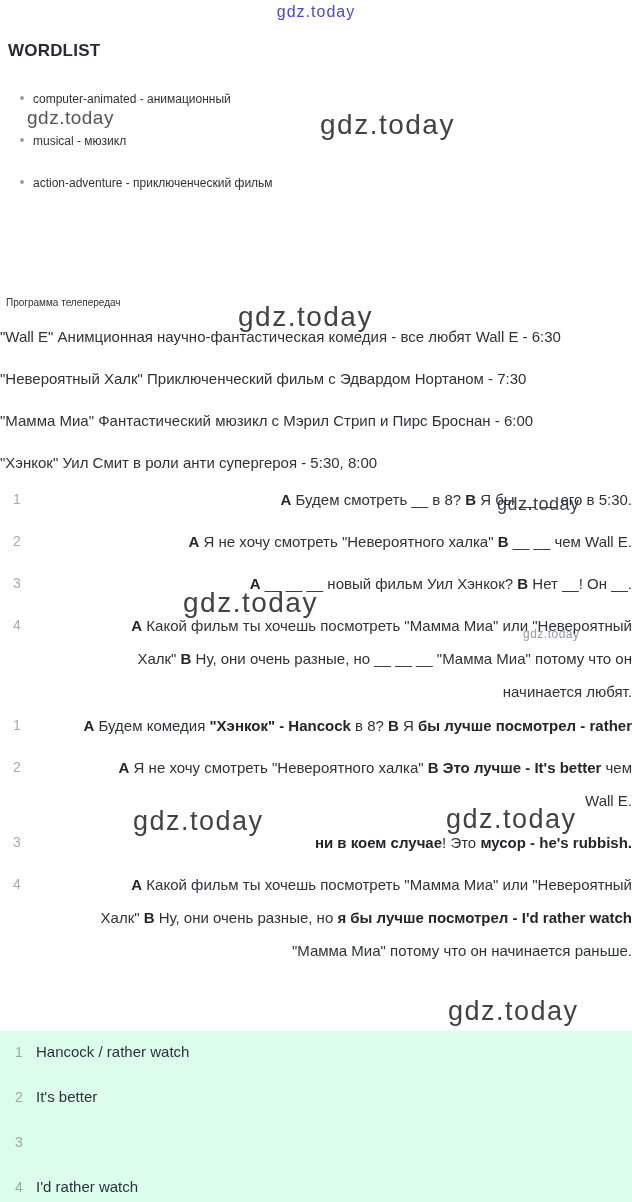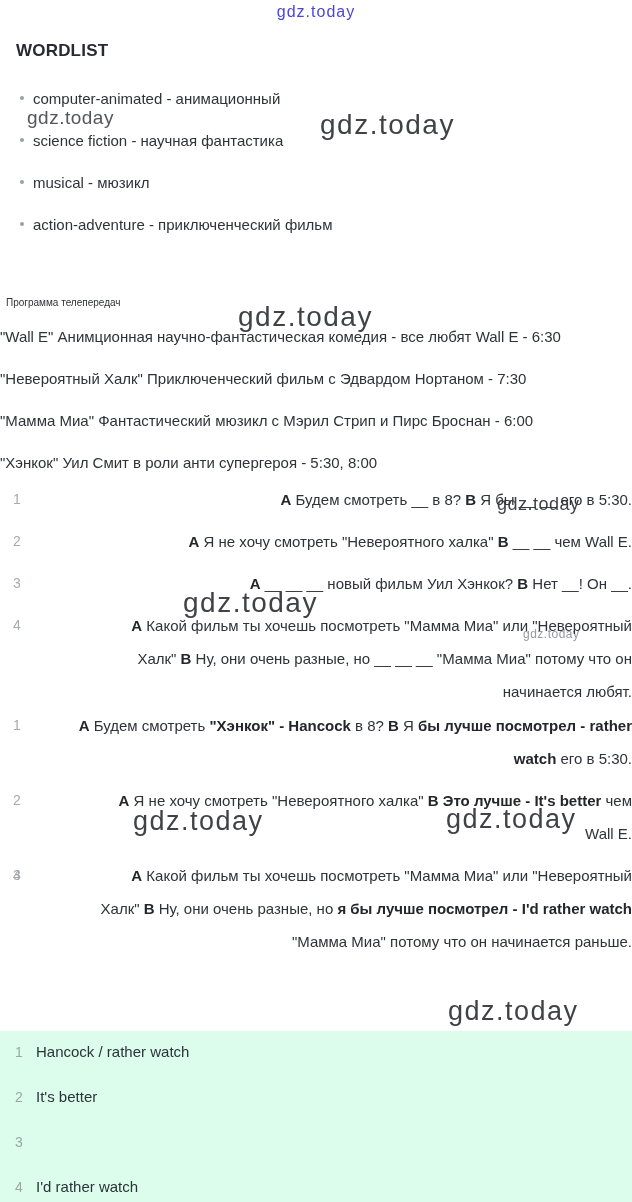--- a/index.html
+++ b/index.html
@@ -16,28 +16,28 @@
     font-size:16px;letter-spacing:1px;font-weight:400;
   }
   
   .wm{
     position:absolute;white-space:nowrap;color:#303236;
     font-weight:300;letter-spacing:1.5px;opacity:.92;
   }
   .wm.small{letter-spacing:.5px;}
   
   .h-wordlist{
-    position:absolute;top:41px;left:16px;margin:0;
+    position:absolute;top:41px;left:8px;margin:0;
     font-size:17px;font-weight:700;letter-spacing:.2px;color:#262a33;
   }
   
   ul.wordlist{position:absolute;top:89px;left:0;margin:0;padding:0;list-style:none;}
   ul.wordlist li{
     position:relative;padding-left:33px;height:42px;line-height:20px;
-    font-size:15px;white-space:nowrap;
+    font-size:12px;white-space:nowrap;
   }
   ul.wordlist li::before{
     content:"";position:absolute;left:20px;top:7px;width:4px;height:4px;
     border-radius:50%;background:#9aa0a6;
   }
   
   .program-title{position:absolute;top:291px;left:0;margin:6px;font-size:10px;}
   .program{position:absolute;top:326px;left:0;}
   .program .pline{height:42px;line-height:22px;font-size:15px;white-space:nowrap;}
   
@@ -70,21 +70,20 @@
 <div class="wm small" style="left:523px;top:627px;font-size:12px;color:#8d9196;">gdz.today</div>
 <div class="wm" style="left:133px;top:806px;font-size:27px;">gdz.today</div>
 <div class="wm" style="left:446px;top:804px;font-size:27px;">gdz.today</div>
 <div class="wm" style="left:448px;top:996px;font-size:27px;">gdz.today</div>
 <div class="wm" style="left:134px;top:1056px;font-size:27px;">gdz.today</div>
 
 <h2 class="h-wordlist">WORDLIST</h2>
 
 <ul class="wordlist">
     <li>computer-animated - анимационный</li>
-    <li>science fiction - научная фантастика</li>
     <li>musical - мюзикл</li>
     <li>action-adventure - приключенческий фильм</li>
   </ul>
 
 <p class="program-title">Программа телепередач</p>
 <div class="program">
     <div class="pline">"Wall E" Анимционная научно-фантастическая комедия - все любят Wall E - 6:30</div>
     <div class="pline">"Невероятный Халк" Приключенческий фильм с Эдвардом Нортаном - 7:30</div>
     <div class="pline">"Мамма Миа" Фантастический мюзикл с Мэрил Стрип и Пирс Броснан - 6:00</div>
     <div class="pline">"Хэнкок" Уил Смит в роли анти супергероя - 5:30, 8:00</div>
@@ -107,30 +106,30 @@
       <span class="num">4</span>
       <div class="ln"><b>А</b><span> Какой фильм ты хочешь посмотреть "Мамма Миа" или "Невероятный</span></div>
       <div class="ln"><span>Халк" </span><b>В</b><span> Ну, они очень разные, но __ __ __ "Мамма Миа" потому что он</span></div>
       <div class="ln"><span>начинается любят.</span></div>
     </li>
   </ol>
 
 <ol class="rich ans">
     <li>
       <span class="num">1</span>
-      <div class="ln"><b>А</b><span> Будем смотреть </span><b>"Хэнкок" - Hancock</b><span> в 8? </span><b>В</b><span> Я </span><b>бы лучше посмотрел - rather</b></div>
-      <div class="ln"><b>watch</b><span> его в 5:30.</span></div>
+      <div class="ln"><b>А</b><span> Будем комедия </span><b>"Хэнкок" - Hancock</b><span> в 8? </span><b>В</b><span> Я </span><b>бы лучше посмотрел - rather</b></div>
     </li>
     <li>
       <span class="num">2</span>
       <div class="ln"><b>А</b><span> Я не хочу смотреть "Невероятного халка" </span><b>В Это лучше - It's better</b><span> чем</span></div>
       <div class="ln"><span>Wall E.</span></div>
     </li>
     <li>
       <span class="num">3</span>
+      <div class="ln"><b>ни в коем случае</b><span>! Это </span><b>мусор - he's rubbish.</b></div>
     </li>
     <li>
       <span class="num">4</span>
       <div class="ln"><b>А</b><span> Какой фильм ты хочешь посмотреть "Мамма Миа" или "Невероятный</span></div>
       <div class="ln"><span>Халк" </span><b>В</b><span> Ну, они очень разные, но </span><b>я бы лучше посмотрел - I'd rather watch</b></div>
       <div class="ln"><span>"Мамма Миа" потому что он начинается раньше.</span></div>
     </li>
   </ol>
 
 <div class="key" style="background: rgb(220, 253, 235);">

